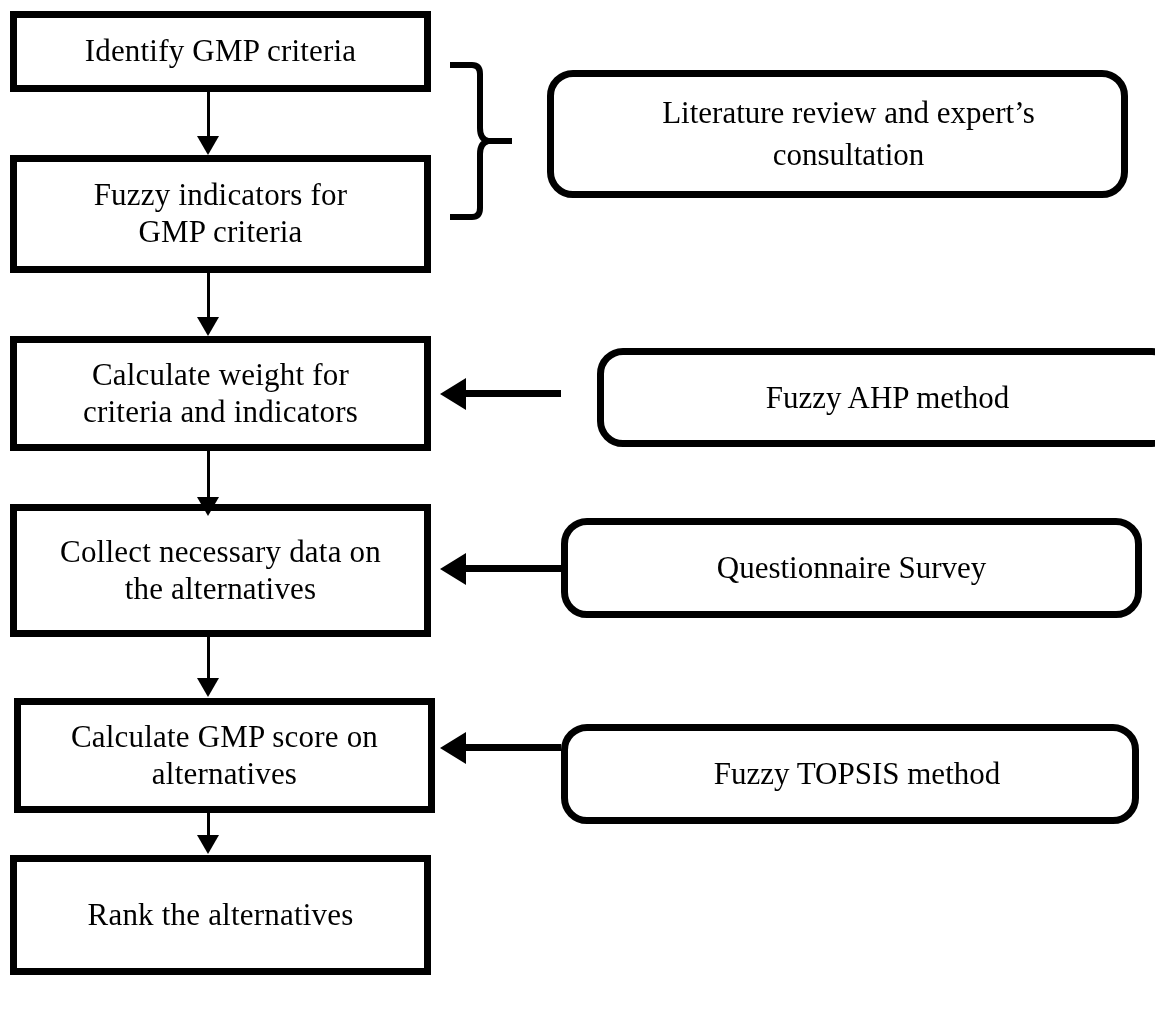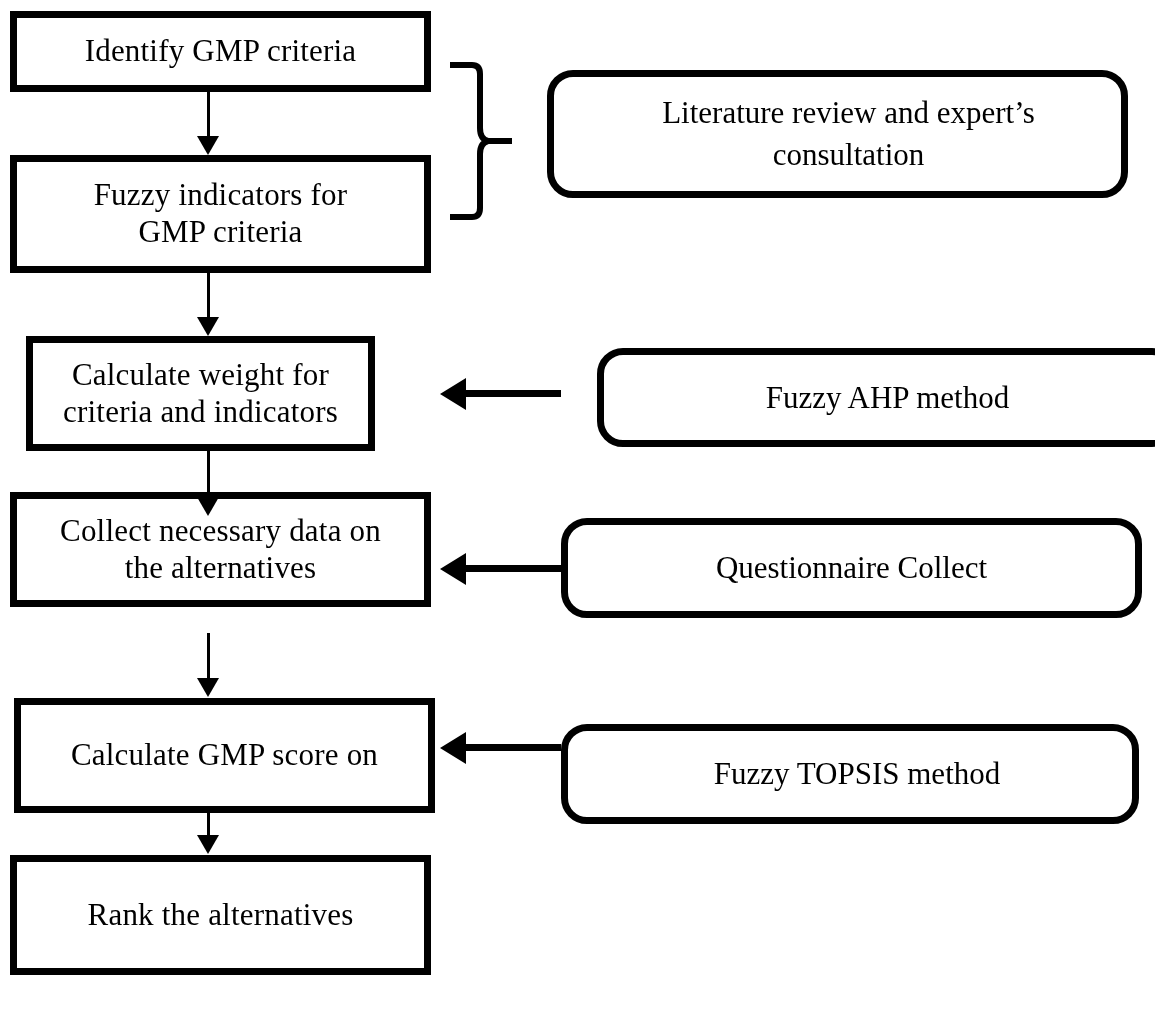--- a/index.html
+++ b/index.html
@@ -97,37 +97,38 @@
     </span>
   </div>
 
   <div class="pbox" style="left:10px; top:155px; width:421px; height:118px;">
     <span class="txt">
       <span class="l1">Fuzzy  indicators  for</span>
       <span class="l2">GMP  criteria</span>
     </span>
   </div>
 
-  <div class="pbox" style="left:26px; top:336px; width:349px; height:115px;">
+  <div class="pbox" style="left:10px; top:336px; width:421px; height:115px;">
     <span class="txt">
       <span class="l1">Calculate  weight for</span>
       <span class="l2">criteria  and indicators</span>
     </span>
   </div>
 
-  <div class="pbox" style="left:10px; top:492px; width:421px; height:115px;">
+  <div class="pbox" style="left:10px; top:504px; width:421px; height:133px;">
     <span class="txt">
       <span class="l1">Collect necessary data on</span>
       <span class="l2">the alternatives</span>
     </span>
   </div>
 
   <div class="pbox" style="left:14px; top:698px; width:421px; height:115px;">
     <span class="txt">
       <span class="l1">Calculate  GMP score on</span>
+      <span class="l2">alternatives</span>
     </span>
   </div>
 
   <div class="pbox" style="left:10px; top:855px; width:421px; height:120px;">
     <span class="txt">
       <span class="l1">Rank the alternatives</span>
     </span>
   </div>
 
   <div class="vline" style="left:207px; top:92px; height:47px;"></div>
@@ -160,21 +161,21 @@
   </div>
 
   <div class="mbox" style="left:561px; top:348px; width:581px; height:99px;margin-left:36px;">
     <span class="txt">
       <span class="l1">Fuzzy AHP method</span>
     </span>
   </div>
 
   <div class="mbox" style="left:561px; top:518px; width:581px; height:100px;">
     <span class="txt">
-      <span class="l1">Questionnaire  Collect</span>
+      <span class="l1">Questionnaire  Survey</span>
     </span>
   </div>
 
   <div class="mbox" style="left:561px; top:724px; width:578px; height:100px;padding-left:24px;">
     <span class="txt">
       <span class="l1">Fuzzy TOPSIS method</span>
     </span>
   </div>
 
   <div class="hline" style="left:466px; top:390px; width:95px;"></div>

